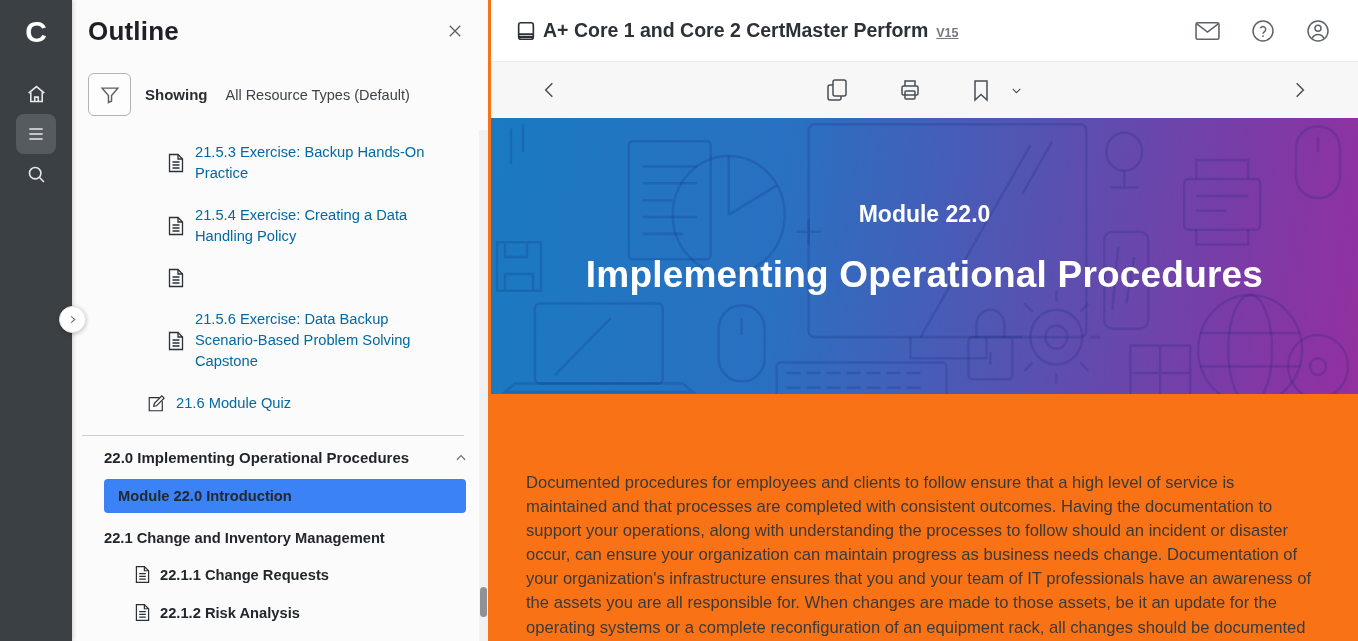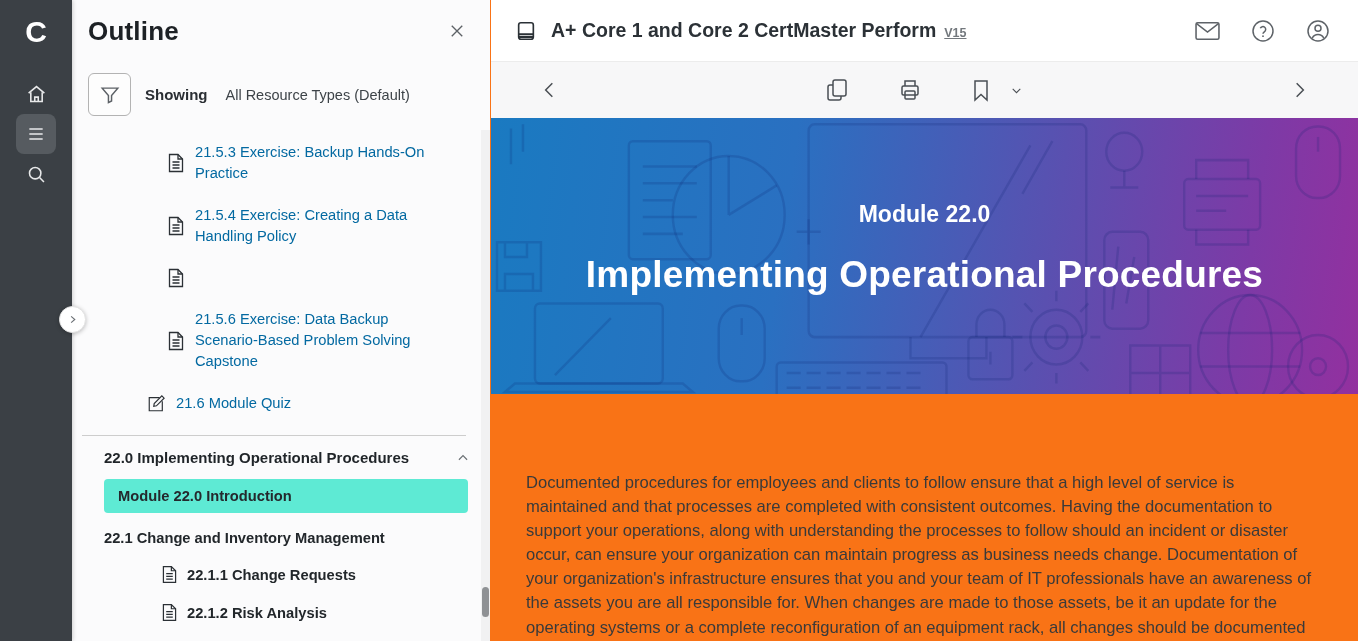--- a/index.html
+++ b/index.html
@@ -18,58 +18,58 @@
   .rail-btn.active { background:#565b60; }
   .rail-btn svg { stroke:#e8e9ea; }
 
   
   .collapse-btn { position:absolute; left:59px; top:306px; width:27px; height:27px;
     border-radius:50%; background:#fff; border:1px solid #e3e3e3;
     box-shadow:0 1px 4px rgba(0,0,0,.25); display:flex; align-items:center;
     justify-content:center; cursor:pointer; z-index:5; }
 
   
-  .panel { width:419px; background:#fbfbfc; border-right:1px solid #f97316;
+  .panel { width:419px; background:#fbfbfc; border-right:3px solid #f97316;
     position:relative; flex-shrink:0; overflow:hidden; }
   .panel-head { display:flex; justify-content:space-between; align-items:flex-start;
     padding:16px 20px 0 16px; }
   .panel-title { font-size:26px; font-weight:800; color:#1d2125; letter-spacing:.2px; }
   .panel-close { background:none; border:none; cursor:pointer; padding:4px; margin-top:2px; }
   .filter-row { display:flex; align-items:center; gap:14px; margin:26px 0 0 16px; }
   .filter-btn { width:43px; height:43px; border:1px solid #b3b3b3; border-radius:6px;
     background:#fdfdfd; display:flex; align-items:center; justify-content:center; cursor:pointer; }
   .filter-label { font-size:15px; font-weight:700; color:#2a2e33; }
   .filter-value { font-size:14.5px; color:#3d4348; margin-left:4px; }
 
   .lesson-list { margin-top:26px; }
   .lesson { display:flex; align-items:center; gap:11px; margin:0 62px 21px 96px;
     font-size:14.7px; line-height:21px; font-weight:400; color:#0369a1; cursor:pointer; }
   .lesson svg { flex-shrink:0; }
   .quiz-row { margin-left:75px; }
 
   .sect-divider { border:none; border-top:1px solid #cdcdcd; margin:14px 24px 0 10px; }
   .sect-header { display:flex; justify-content:space-between; align-items:center;
     padding:13px 20px 0 32px; font-size:15px; font-weight:700; color:#1f2428; cursor:pointer; }
-  .sect-item-selected { margin:13px 22px 0 32px; background:#5eead4; border-radius:4px;
+  .sect-item-selected { margin:13px 22px 0 32px; background:#3b82f6; border-radius:4px;
     padding:9px 14px; font-size:14.7px; font-weight:600; color:#24292d; cursor:pointer; }
   .sect-item { margin:17px 22px 0 32px; font-size:14.7px; font-weight:600;
     color:#22272b; cursor:pointer; }
-  .sub-lesson { display:flex; align-items:center; gap:10px; margin:19px 22px 0 90px;
+  .sub-lesson { display:flex; align-items:center; gap:10px; margin:19px 22px 0 63px;
     font-size:14.7px; font-weight:600; color:#22272b; cursor:pointer; }
 
   .panel-scrollbar { position:absolute; top:130px; right:0; bottom:0; width:9px;
     background:#f1f1f2; cursor:pointer; }
   .panel-scroll-thumb { position:absolute; bottom:24px; left:1px; width:7px; height:30px;
     border-radius:4px; background:#8f9194; cursor:grab; }
 
   
   .content { flex:1; display:flex; flex-direction:column; min-width:0; }
   .content-header { height:61px; background:#fff; display:flex; align-items:center;
     padding:0 26px 0 24px; flex-shrink:0; }
-  .ch-title { font-size:19.5px; font-weight:700; color:#2b3136; margin-left:14px; }
+  .ch-title { font-size:19.5px; font-weight:700; color:#2b3136; margin-left:6px; }
   .ch-version { font-size:12.5px; font-weight:700; color:#73787d; margin-left:8px; margin-top:5px;text-decoration:underline; }
   .ch-actions { margin-left:auto; display:flex; align-items:center; gap:27px; }
   .icon-btn { background:none; border:none; cursor:pointer; padding:2px;
     display:flex; align-items:center; justify-content:center; }
 
   .toolbar { height:57px; background:#f7f7f8; border-top:1px solid #ececec;
     display:flex; align-items:center; padding:0 48px; flex-shrink:0; }
   .tb-center { flex:1; display:flex; justify-content:center; align-items:center; gap:46px; }
   .tb-bookmark-group { display:flex; align-items:center; gap:16px; }
 

